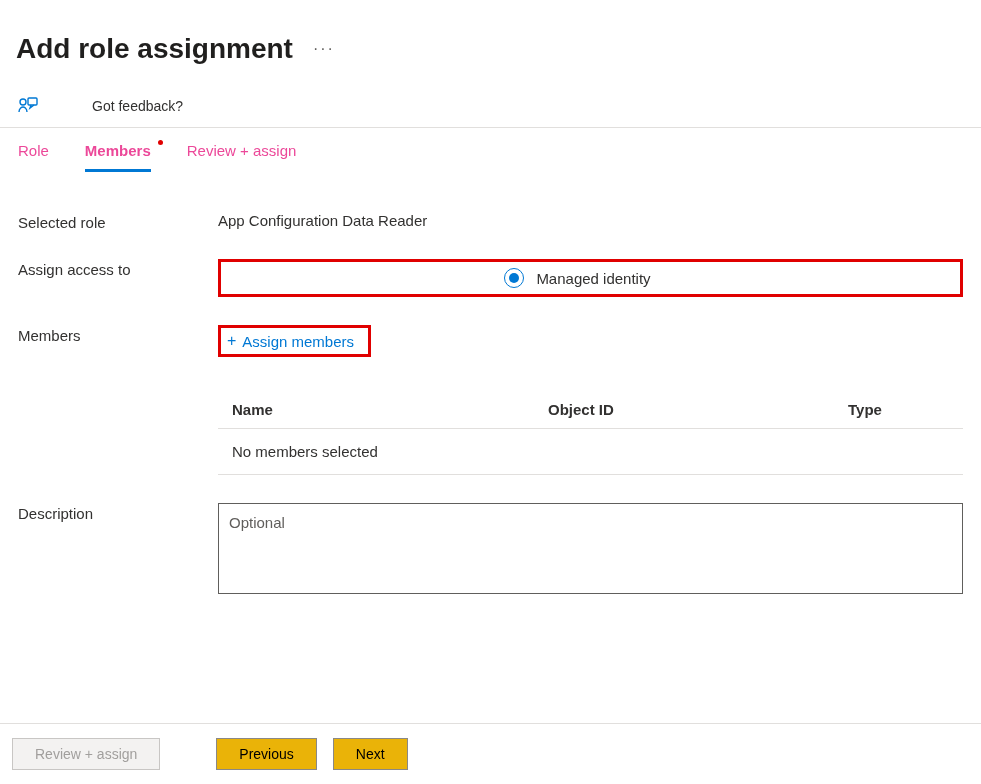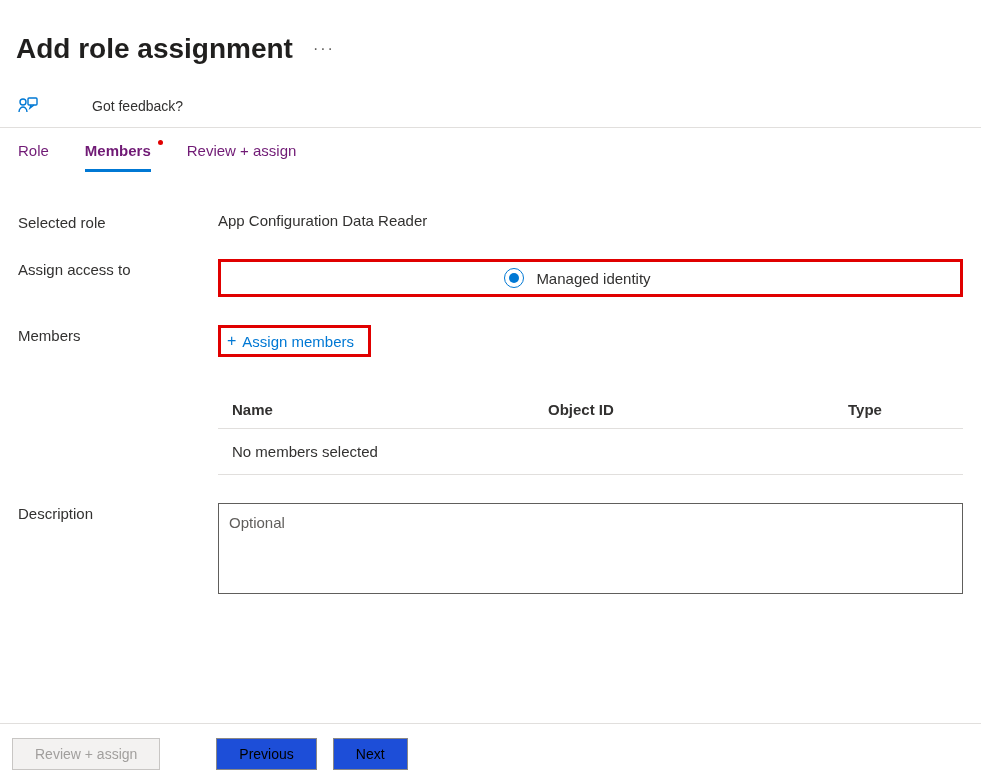--- a/index.html
+++ b/index.html
@@ -46,21 +46,21 @@
       color: #323130;
       cursor: pointer;
     }
     .tabs {
       display: flex;
       padding: 14px 18px 0 18px;
     }
     .tab {
       margin-right: 36px;
       padding-bottom: 10px;
-      color: #701a75;
+      color: #ec4899;
       cursor: pointer;
       position: relative;
       font-size: 15px;
     }
     .tab.selected {
       font-weight: 600;
       border-bottom: 3px solid #0078d4;
     }
     .tab-dot {
       position: absolute;
@@ -175,21 +175,21 @@
       right: 0;
       border-top: 1px solid #e1dfdd;
       padding: 14px 12px;
       display: flex;
       gap: 16px;
       background: #fff;
     }
     .btn {
       padding: 7px 22px;
       border: 1px solid #8a8886;
-      background: #1d4ed8;
+      background: #eab308;
       font-family: inherit;
       font-size: 14px;
       cursor: pointer;
     }
     .btn-disabled {
       background: #f3f2f1;
       color: #a19f9d;
       border: 1px solid #c8c6c4;
       cursor: default;
     }

